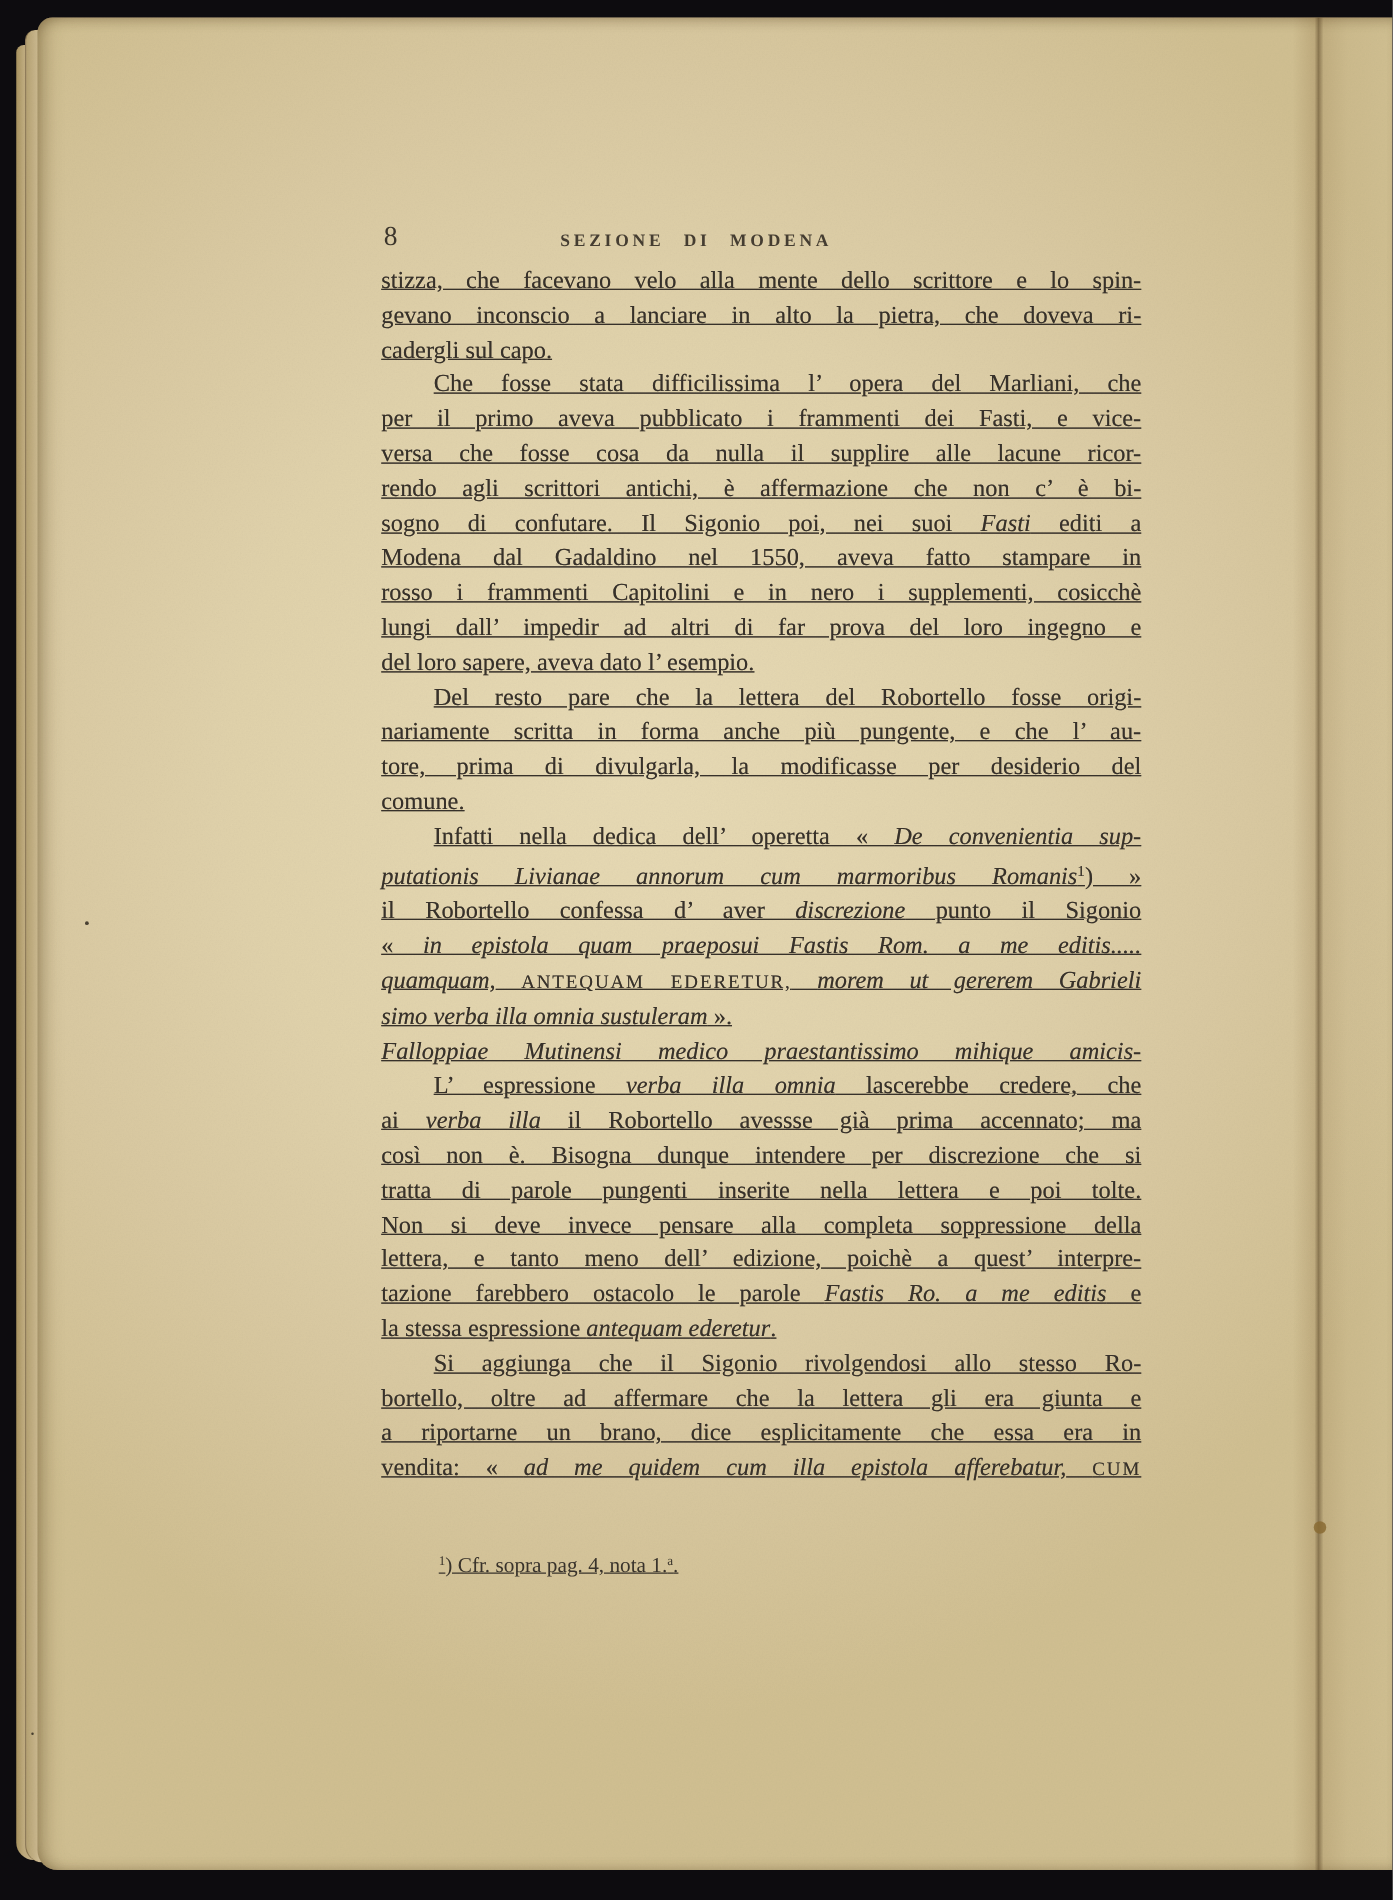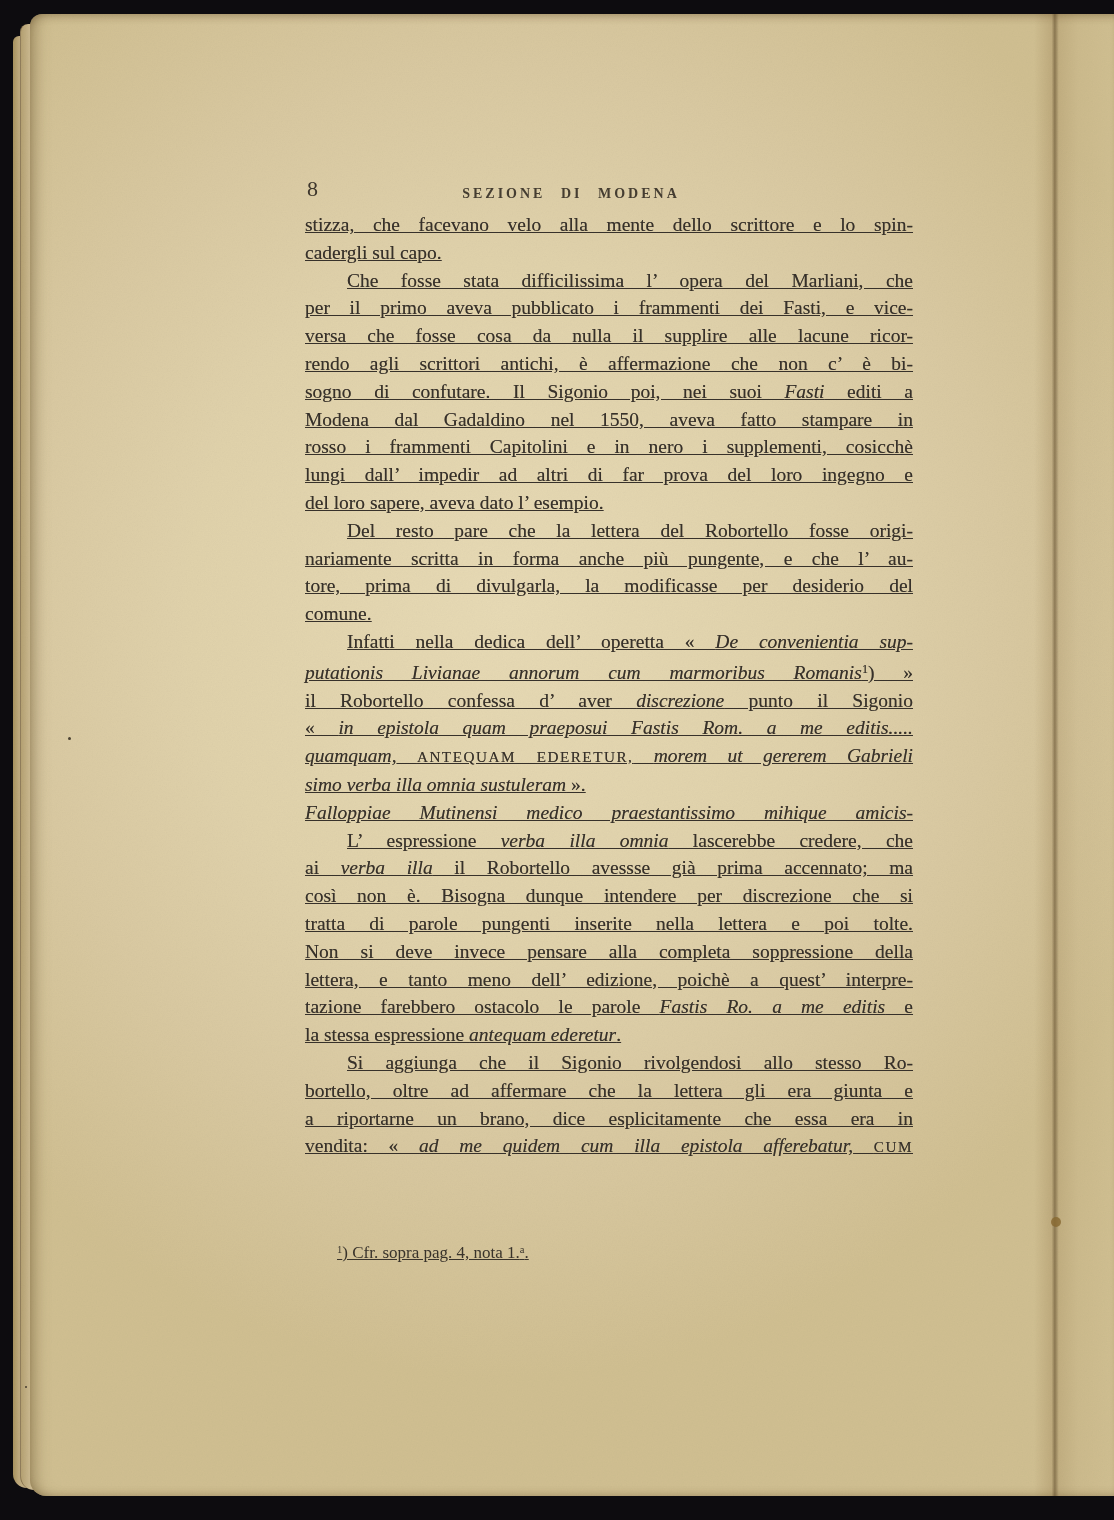--- a/index.html
+++ b/index.html
@@ -55,41 +55,41 @@
     background: #8a6b33; border-radius: 50%; opacity: 0.85;
   }
   .speck { position: absolute; width: 3px; height: 3px; border-radius: 50%; background: #3a3226; opacity: 0.9; }
 
   
   .page-number {
     position: absolute; left: 277px; top: 162px;
     font-size: 22px; color: #3d362c;
   }
   .running-header {
-    position: absolute; left: 261px; top: 172px; width: 560px;
+    position: absolute; left: 247px; top: 172px; width: 560px;
     text-align: center;
     font-size: 14px; font-weight: bold;
     letter-spacing: 3px; word-spacing: 9px;
     color: #453d31;
   }
   .body-text {
     position: absolute; left: 275px; top: 197px; width: 608px;
     font-size: 19.5px; line-height: 27.8px; color: #37312a;
     text-shadow: 0 0 0.5px rgba(55,48,40,0.55);
   }
   .line { text-align: justify; text-align-last: justify; text-decoration: underline; }
   .line.end { text-align-last: left; }
   .line.indent { padding-left: 42px; }
   .r-n { font-style: normal; }
   .r-i { font-style: italic; }
   .r-sc { font-size: 0.78em; letter-spacing: 1.5px; }
   .r-sup { font-size: 0.62em; vertical-align: 0.5em; }
 
   .footnote {
-    position: absolute; left: 307px; top: 1224px; width: 560px;
+    position: absolute; left: 321px; top: 1224px; width: 560px;
     font-size: 17px; line-height: 24px; color: #39332b;
   }
 
   .grain {
     position: absolute; left: 0; top: 0;
     pointer-events: none; mix-blend-mode: multiply;
   }
 </style>
 </head>
 <body>
@@ -100,20 +100,21 @@
 
   <div class="page">
     <div class="gutter"></div>
     <div class="gutter-dot"></div>
 
     <div class="page-number">8</div>
     <div class="running-header">SEZIONE DI MODENA</div>
 
     <div class="body-text">
         <div class="line"><span class="r-n">stizza, che facevano velo alla mente dello scrittore e lo spin-</span></div>
+        <div class="line"><span class="r-n">gevano inconscio a lanciare in alto la pietra, che doveva ri-</span></div>
         <div class="line end"><span class="r-n">cadergli sul capo.</span></div>
         <div class="line indent"><span class="r-n">Che fosse stata difficilissima l’ opera del Marliani, che</span></div>
         <div class="line"><span class="r-n">per il primo aveva pubblicato i frammenti dei Fasti, e vice-</span></div>
         <div class="line"><span class="r-n">versa che fosse cosa da nulla il supplire alle lacune ricor-</span></div>
         <div class="line"><span class="r-n">rendo agli scrittori antichi, è affermazione che non c’ è bi-</span></div>
         <div class="line"><span class="r-n">sogno di confutare. Il Sigonio poi, nei suoi </span><span class="r-i">Fasti</span><span class="r-n"> editi a</span></div>
         <div class="line"><span class="r-n">Modena dal Gadaldino nel 1550, aveva fatto stampare in</span></div>
         <div class="line"><span class="r-n">rosso i frammenti Capitolini e in nero i supplementi, cosicchè</span></div>
         <div class="line"><span class="r-n">lungi dall’ impedir ad altri di far prova del loro ingegno e</span></div>
         <div class="line end"><span class="r-n">del loro sapere, aveva dato l’ esempio.</span></div>

